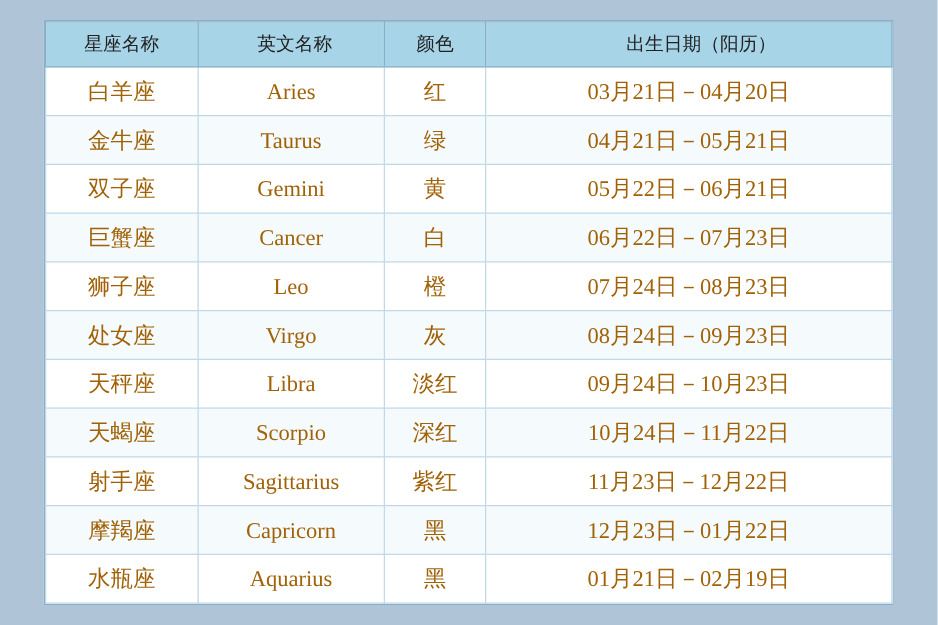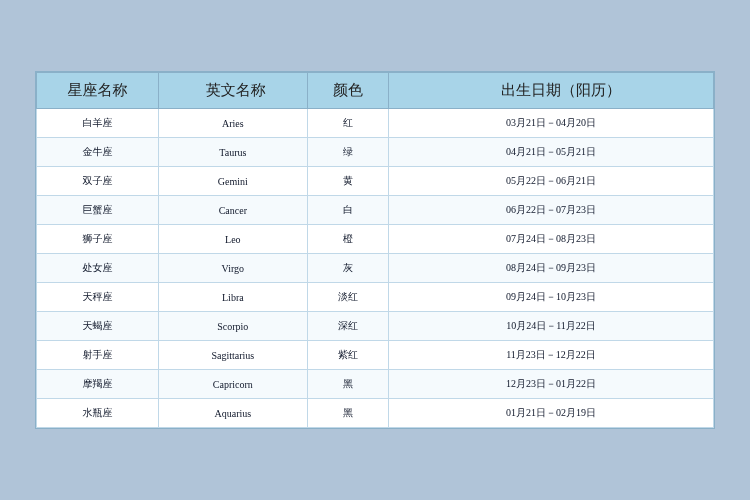--- a/index.html
+++ b/index.html
@@ -48,22 +48,22 @@
     }
 
     tbody tr:nth-child(even) {
       background-color: #f5fafd;
     }
 
     tbody td {
       border: 1px solid #c0d8e8;
       padding: 7px 12px;
       text-align: center;
-      font-size: 10px;
-      color: #0f172a;
+      font-size: 18px;
+      color: #a16207;
     }
 
     .col-name { width: 18%; }
     .col-en   { width: 22%; padding-left: 18px; }
     .col-color{ width: 12%; }
     .col-date { width: 48%; padding-left: 32px; }
   </style>
 </head>
 <body>
 

